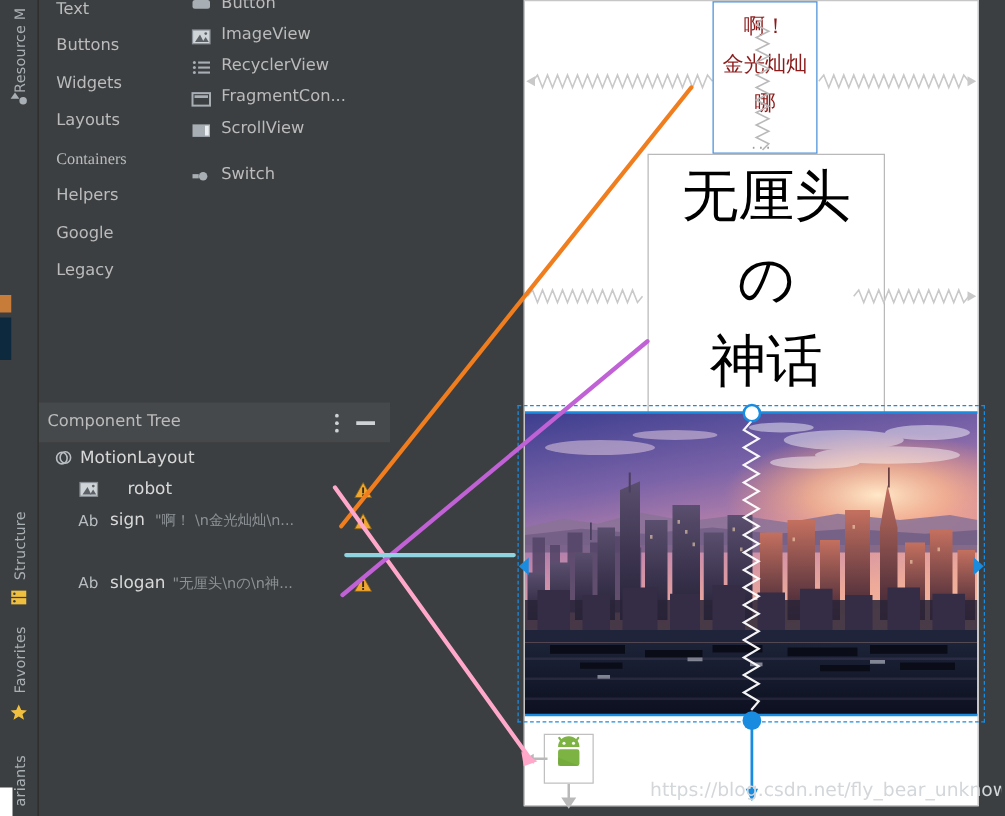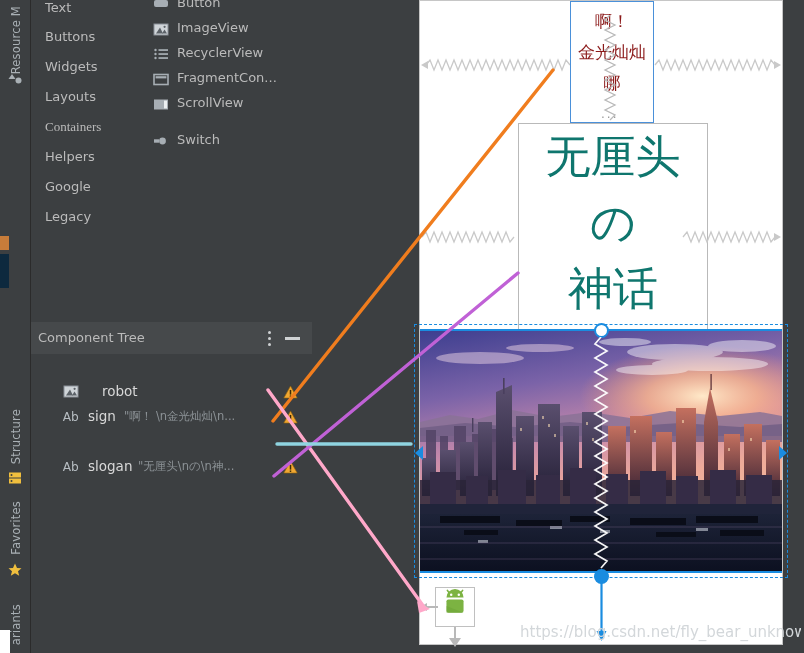--- a/index.html
+++ b/index.html
@@ -52,21 +52,21 @@
 
   
   .canvasarea{position:absolute;left:312px;top:0;width:492px;height:653px;background:#3c3f41;overflow:hidden;}
   .device{position:absolute;left:107px;top:0;width:364px;height:645px;background:#ffffff;
           border:1px solid #c6c6c6;box-sizing:border-box;}
 
   .widgetbox{position:absolute;box-sizing:border-box;}
   .sign-box{left:150px;top:0px;width:84px;height:122px;border:1px solid #4a90d9;
             text-align:center;color:#8b1a1a;font-size:17px;line-height:31px;padding-top:4px;}
   .slogan-box{left:98px;top:122px;width:190px;height:255px;border:1px solid #b9b9b9;
-              color:#0f766e;text-align:center;}
+              color:#000000;text-align:center;}
   .slogan-line{font-size:45px;line-height:66px;font-weight:400;}
 
   .sunset-box{position:absolute;left:0px;top:329px;width:362px;height:242px;overflow:hidden;}
   .sunset-sel{position:absolute;left:-6px;top:323px;width:374px;height:254px;
               border:1px dashed #1a8ce0;box-sizing:border-box;}
   .sel-solid-t{position:absolute;left:0px;top:328px;width:362px;height:2px;background:#1a8ce0;}
   .sel-solid-b{position:absolute;left:0px;top:570px;width:362px;height:2px;background:#1a8ce0;}
   .handle-o{position:absolute;width:15px;height:15px;border-radius:50%;background:#fff;
             border:2.5px solid #1a8ce0;box-sizing:border-box;}
   .handle-f{position:absolute;width:15px;height:15px;border-radius:50%;background:#1a8ce0;}
@@ -219,20 +219,29 @@
       <span class="dots">
           <b></b>
           <b></b>
           <b></b>
         </span>
       <span class="minus"></span>
     </div>
 
     <div class="ctree-body">
 
+      <div class="trow" style="top:0px;">
+        <span class="tico" style="left:12px;">
+          <svg viewBox="0 0 18 16" width="18" height="16">
+            <ellipse cx="7.5" cy="8.5" rx="4.2" ry="4.6" fill="none" stroke="#b7bdc2" stroke-width="1.3"></ellipse>
+            <ellipse cx="10.3" cy="8" rx="4.2" ry="4.6" fill="none" stroke="#b7bdc2" stroke-width="1.3"></ellipse>
+          </svg>
+        </span>
+        <span class="tlabel" style="left:34px;">MotionLayout</span>
+      </div>
 
       <div class="trow" style="top:25px;">
         <span class="tico" style="left:32px;">
           <svg viewBox="0 0 18 16" width="18" height="16">
             <rect x="2" y="3" width="14" height="11" fill="#cfd4d8" stroke="#8a9097"></rect>
             <polygon points="4,12.5 8,6.5 11,12.5" fill="#5b6167"></polygon>
             <polygon points="10,12.5 12.5,8.5 15,12.5" fill="#5b6167"></polygon>
             <circle cx="12.6" cy="5.8" r="1.1" fill="#5b6167"></circle>
           </svg>
         </span>

